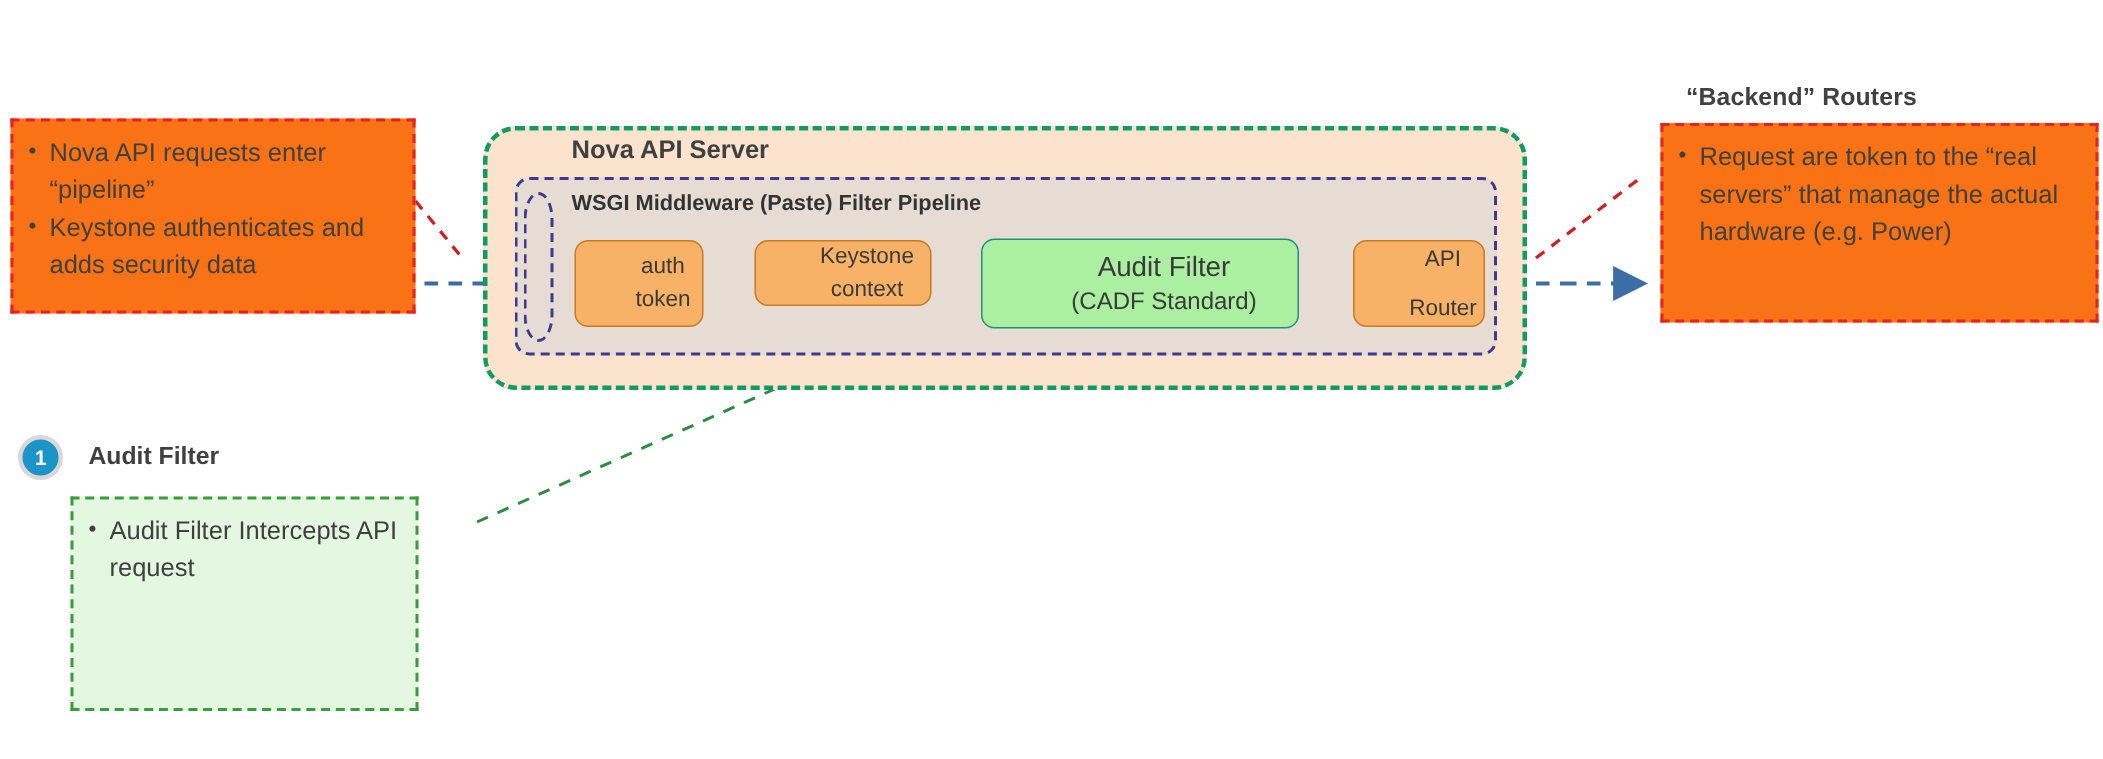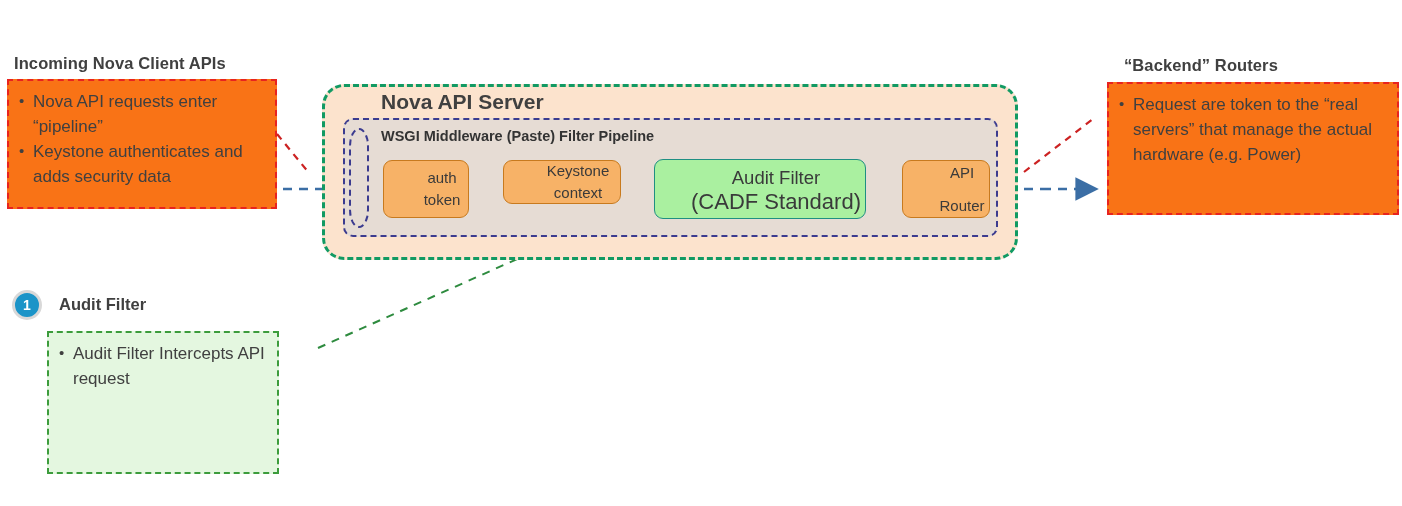--- a/index.html
+++ b/index.html
@@ -65,21 +65,21 @@
 
   
   #nova-server {
     box-sizing: border-box;
     border: 3px dashed #119a63;
     border-radius: 22px;
     background: #fce3cd;
   }
   #nova-server-title {
     font-weight: bold;
-    font-size: 21px;
+    font-size: 17px;
     color: #404040;
     white-space: nowrap;
   }
 
   
   #pipeline {
     box-sizing: border-box;
     border: 2px dashed #3b3b8f;
     border-radius: 10px;
     background: #e6dcd4;
@@ -115,21 +115,21 @@
     background: #f7b267;
     border: 1.5px solid #c87a1e;
     font-size: 15px;
     line-height: 22px;
   }
   .node.green {
     background: #aaf0a0;
     border: 1.5px solid #1f8f82;
   }
   .node.green .node-line1 { font-size: 18.5px; line-height: 25px; }
-  .node.green .node-line2 { font-size: 22px; line-height: 24px; }
+  .node.green .node-line2 { font-size: 16px; line-height: 24px; }
 
   
   #badge-1 {
     width: 30px;
     height: 30px;
     border-radius: 50%;
     background: #1b94c8;
     border: 3px solid #d8d8d8;
     box-sizing: border-box;
     color: #ffffff;
@@ -189,21 +189,20 @@
       <line x1="1042" y1="189" x2="1078" y2="189" stroke="#3b6ea5" stroke-width="2.6" stroke-dasharray="9,7" marker-end="url(#arrowblue)"></line>
     </g>
 
     <line x1="277" y1="134" x2="309" y2="173" stroke="#cc2222" stroke-width="2.2" stroke-dasharray="7,6"></line>
 
     <line x1="1024" y1="172" x2="1093" y2="119" stroke="#cc2222" stroke-width="2.2" stroke-dasharray="7,6"></line>
 
     <line x1="318" y1="348" x2="694" y2="180" stroke="#2e8b3f" stroke-width="2" stroke-dasharray="8,7"></line>
   </svg>
 
-  <div class="abs section-title" style="left:14px; top:54px;">Incoming Nova Client  APIs</div>
 
   <div class="abs callout" style="left:7px; top:79px; width:270px; height:130px;">
     <ul class="bullet-list">
       <li>Nova API requests enter “pipeline”</li>
       <li>Keystone authenticates and adds security data</li>
     </ul>
   </div>
 
   <div class="abs section-title" style="left:1124px; top:56px;">“Backend” Routers</div>
 

